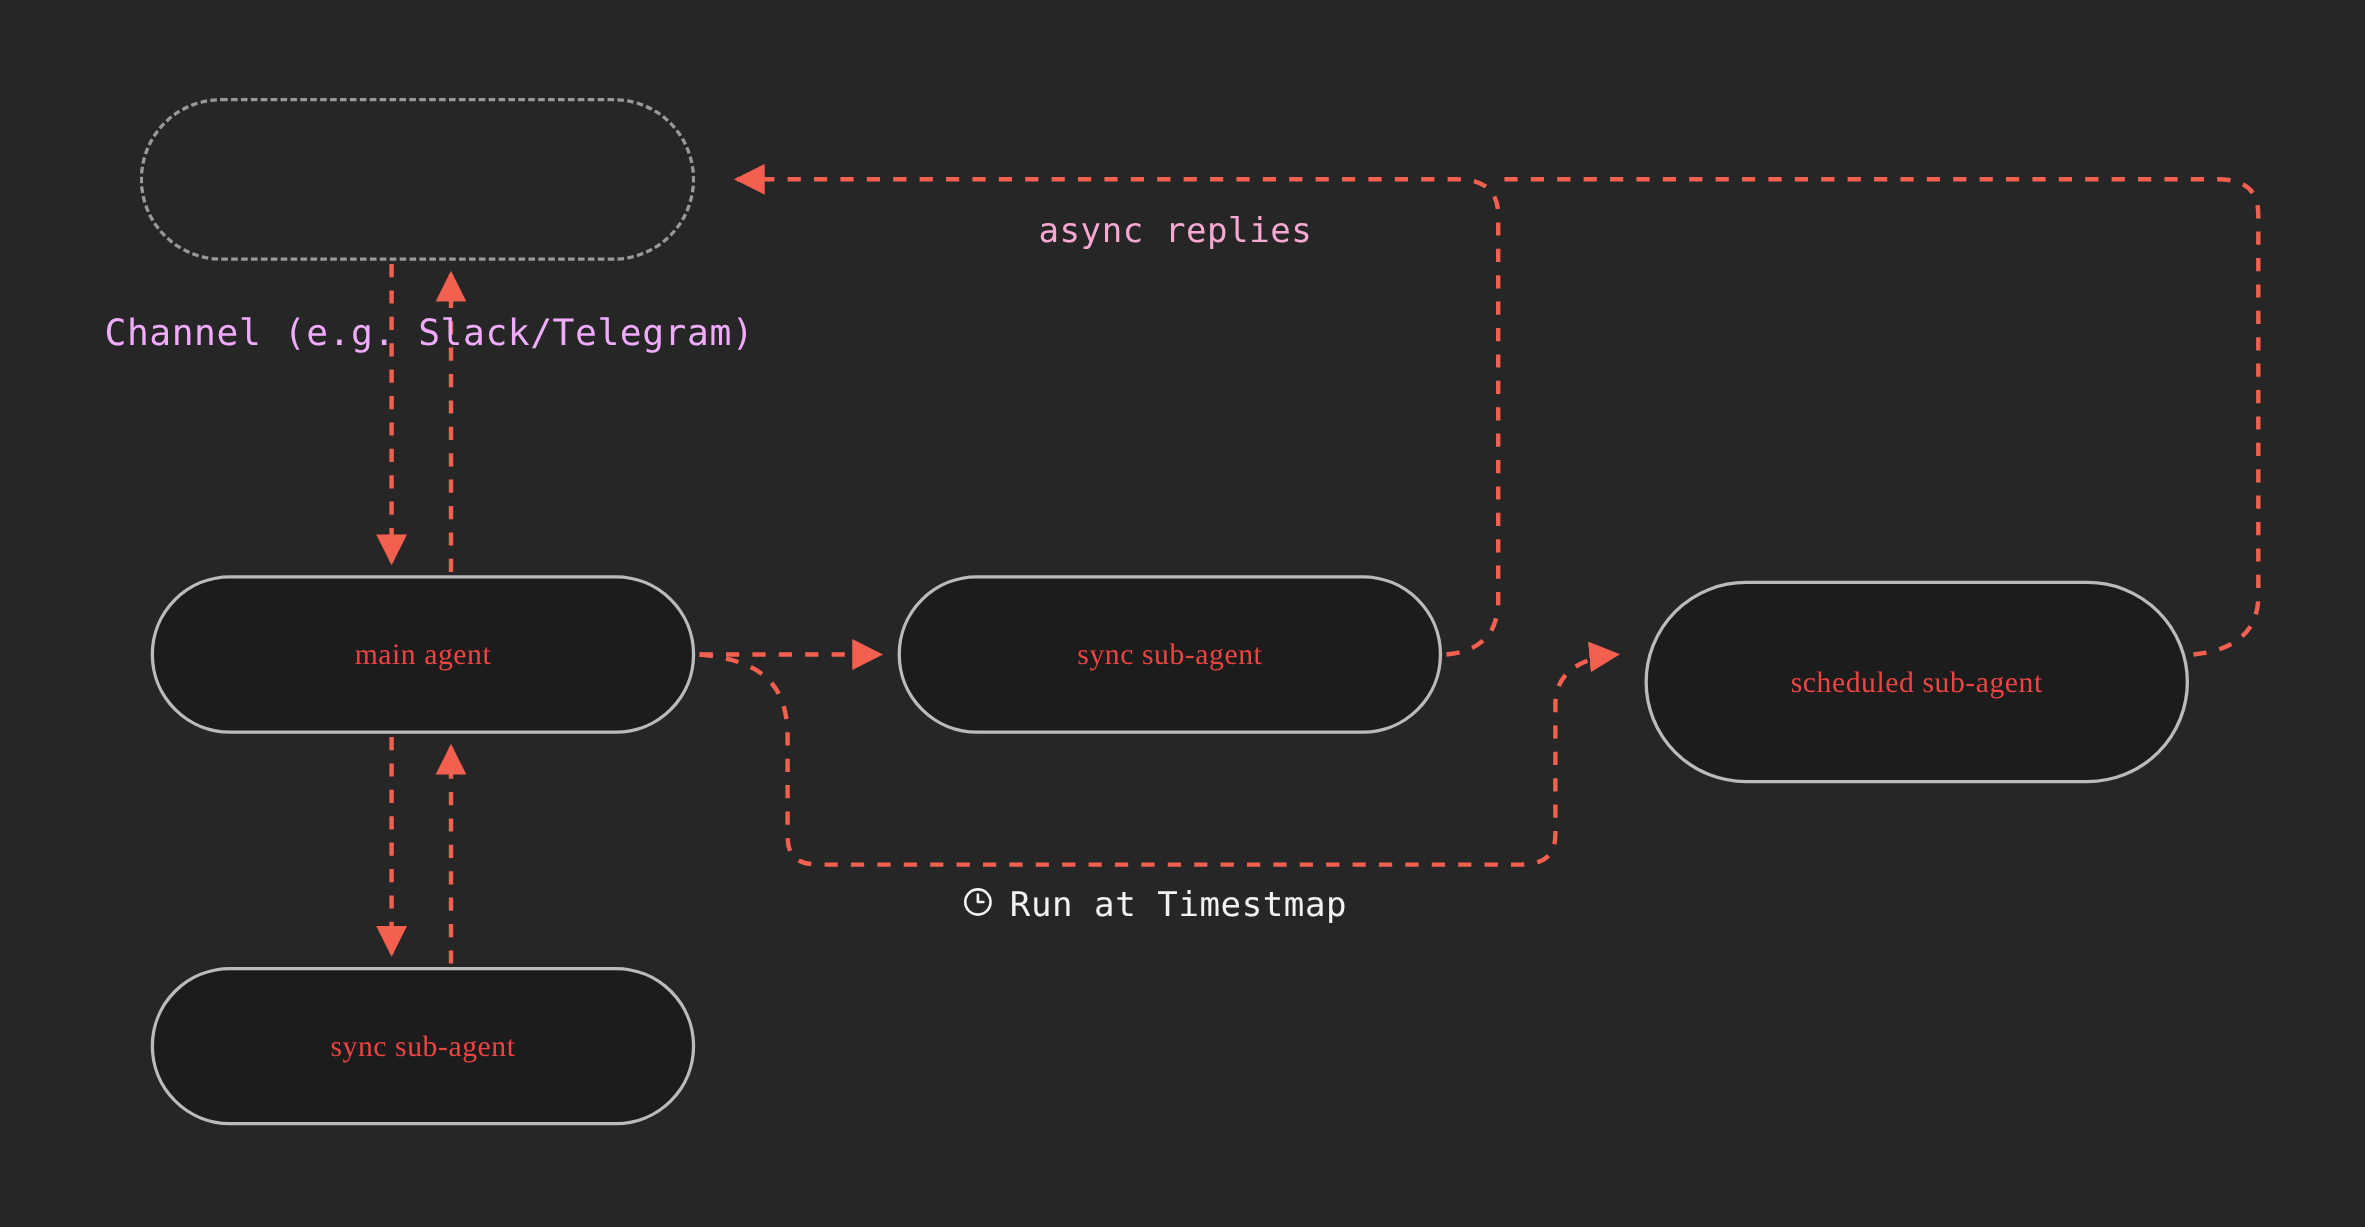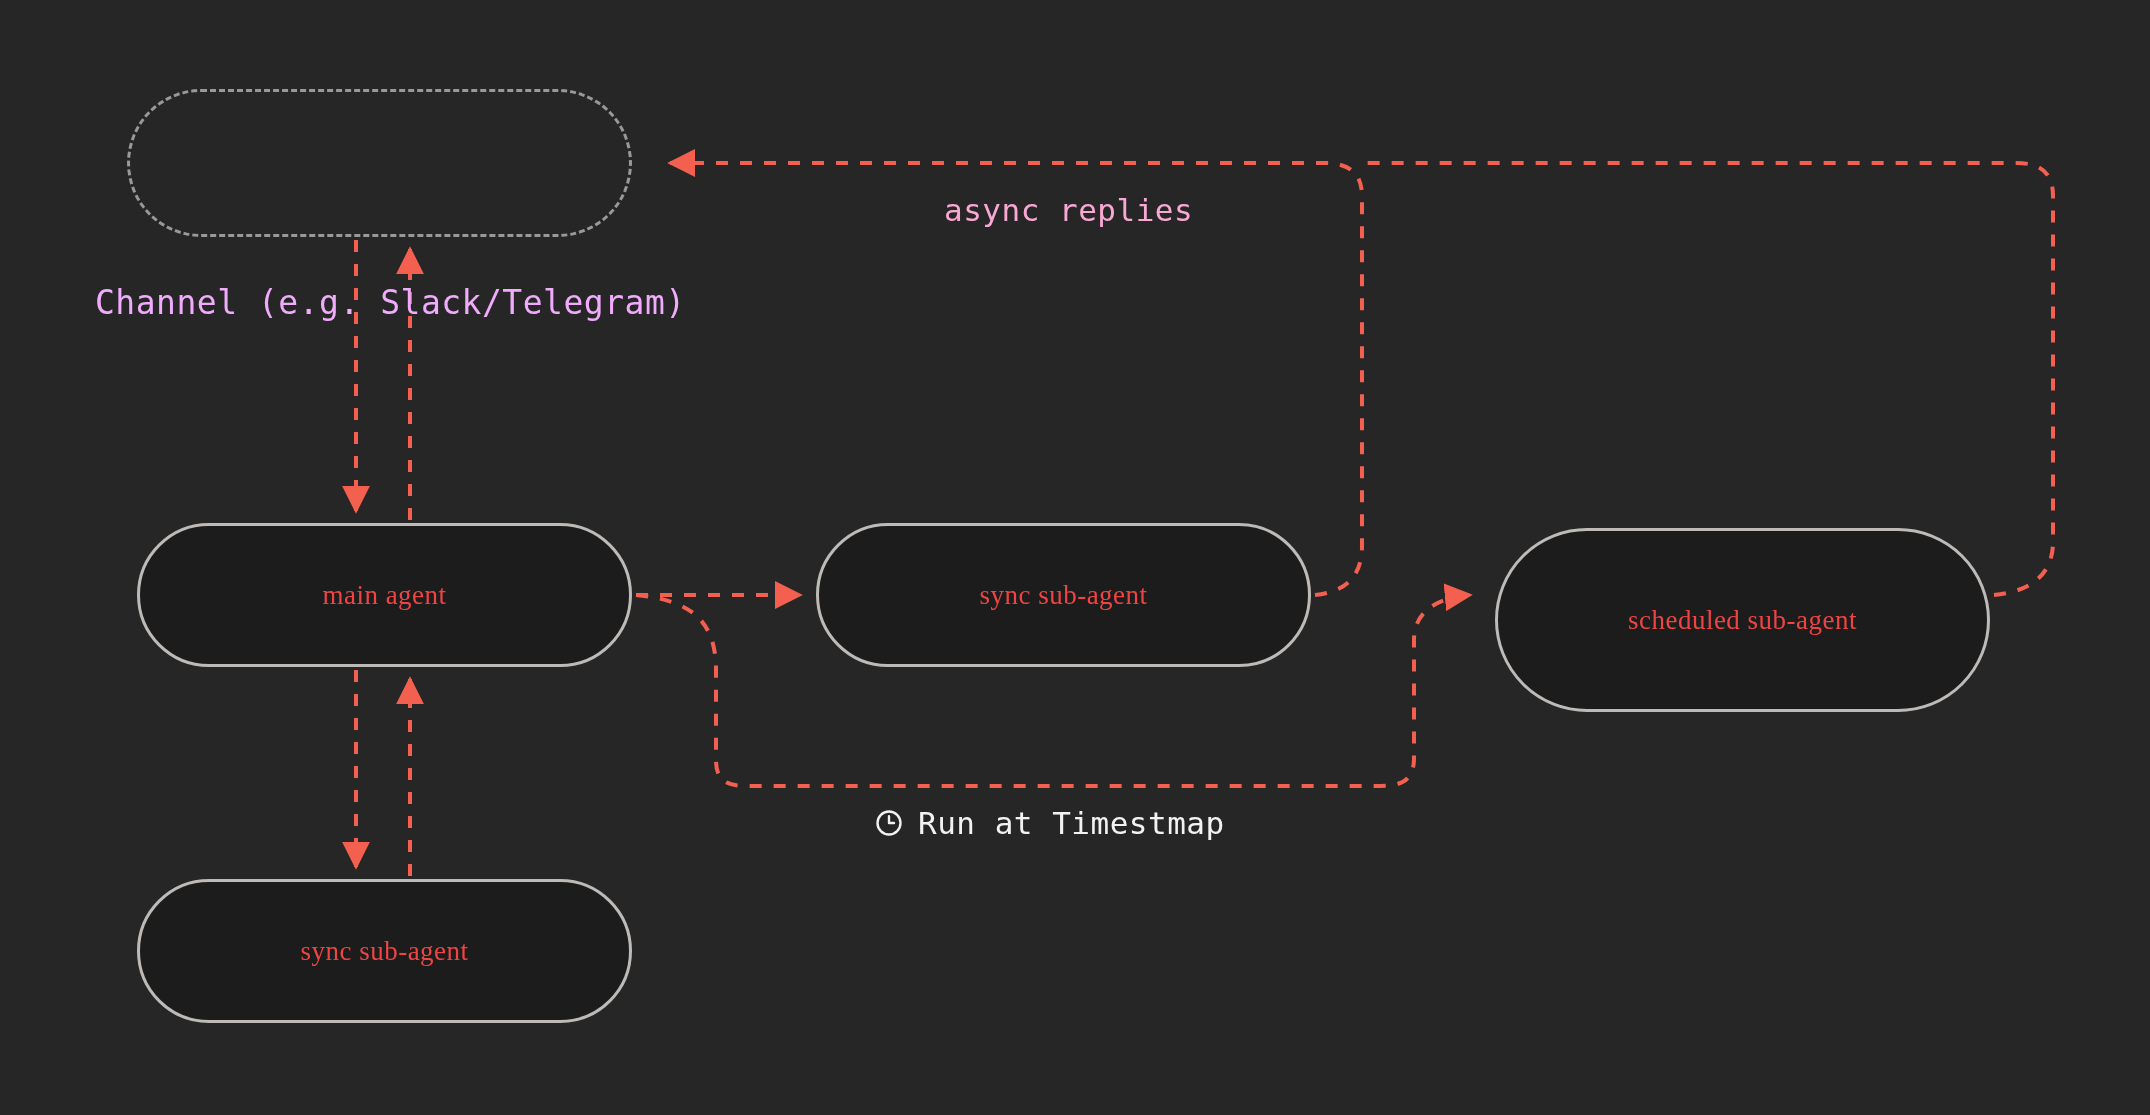--- a/index.html
+++ b/index.html
@@ -68,21 +68,21 @@
     color: #f9a8d4;
     letter-spacing: 0.5px;
   }
   #timestamp-label {
     left: 874px;
     top: 805px;
     font-size: 31px;
     color: #f2f2f2;
     letter-spacing: 0.5px;
     display: flex;
-    align-items: center;
+    align-items: flex-start;
     gap: 14px;
   }
   .clock-icon {
     display: inline-flex;
     width: 30px;
     height: 30px;
     flex: 0 0 auto;
   }
 </style>
 </head>

